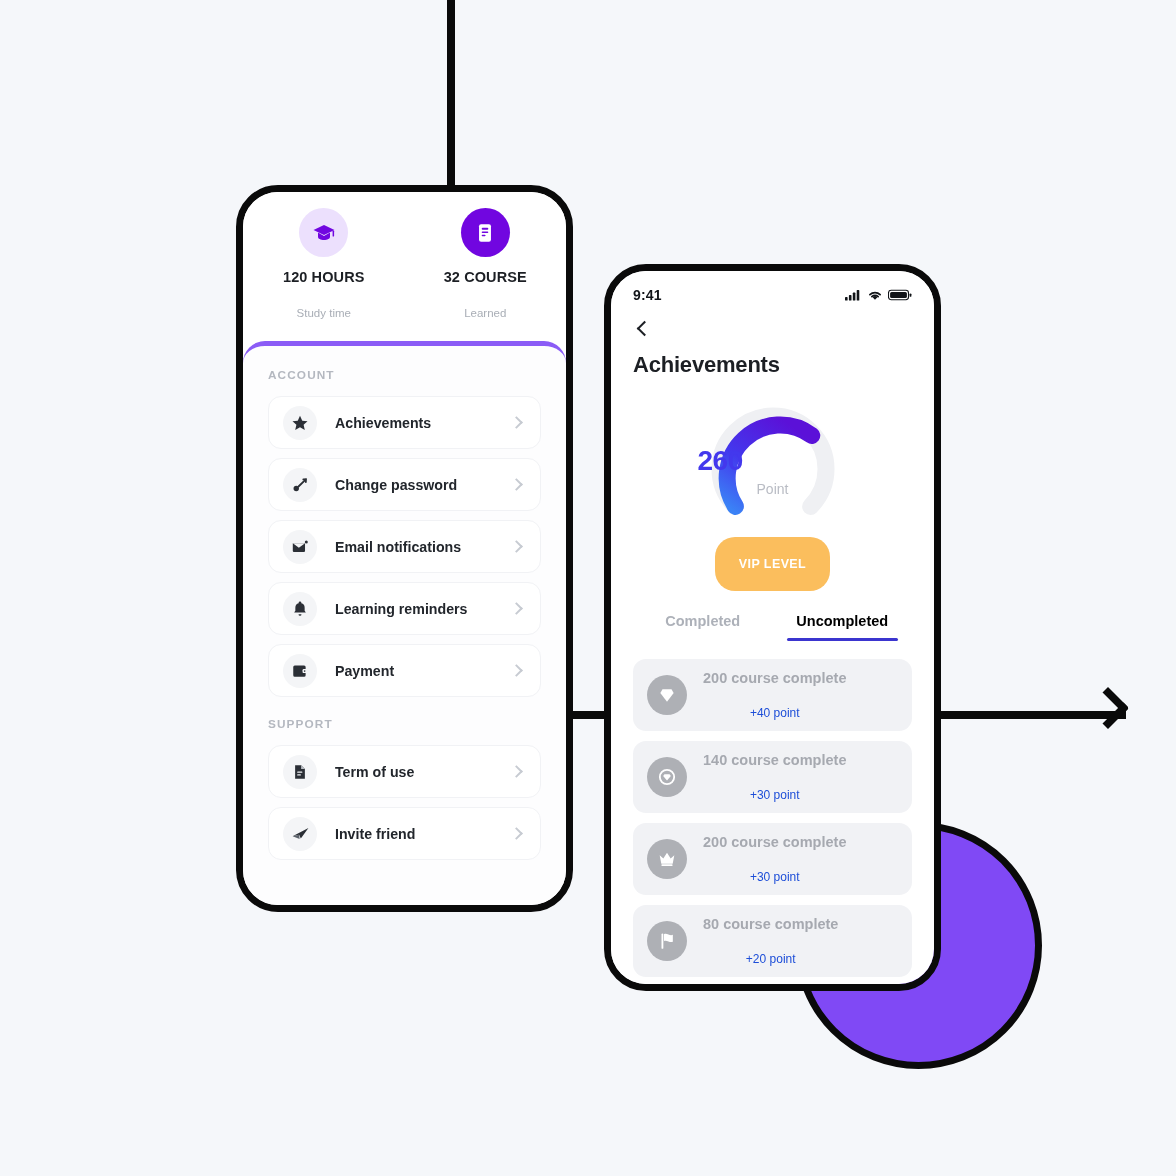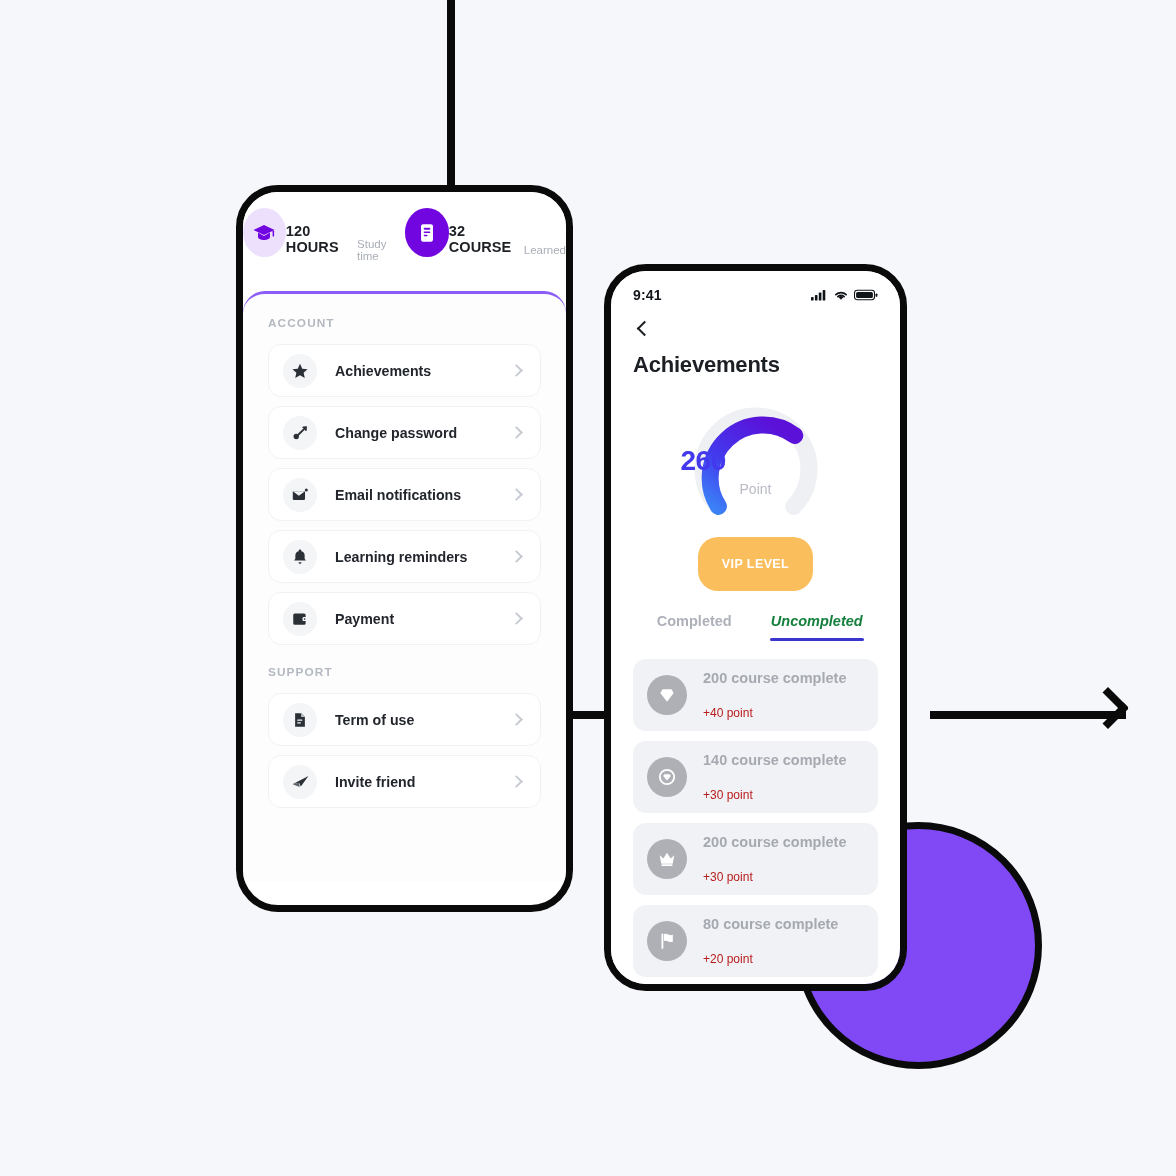--- a/index.html
+++ b/index.html
@@ -39,46 +39,46 @@
     z-index: 3;
   }
   .phone-1 {
     left: 236px; top: 185px;
     width: 337px; height: 727px;
     border-radius: 42px;
     border-top-width: 7px;
   }
   .phone-2 {
     left: 604px; top: 264px;
-    width: 303px; height: 727px;
+    width: 337px; height: 727px;
     border-radius: 42px;
     z-index: 4;
   }
 
   
   .p1-stats {
     display: flex; padding: 16px 0 22px 0; background:#fff;
   }
-  .p1-stat { flex: 1; display: flex; flex-direction: row; align-items: center; }
+  .p1-stat { flex: 1; display: flex; flex-direction: column; align-items: center; }
   .stat-badge {
     width: 49px; height: 49px; border-radius: 50%;
     display: flex; align-items: center; justify-content: center;
     margin-bottom: 12px;
   }
   .badge-lav { background: #ece0fd; }
   .badge-pur { background: #7106e0; }
   .stat-title {
     font-size: 14.5px; font-weight: bold; color: #1c1f24;
     letter-spacing: .1px;
   }
   .stat-sub { font-size: 11.5px; color: #a9aeb6; margin-top: 22px; }
 
   .p1-body {
     background: #fdfdfe;
-    border-top: 3px solid #8b5cf6;
+    border-top: 5px solid #8b5cf6;
     border-radius: 22px 22px 0 0;
     padding: 22px 25px 0 25px;
     height: calc(100% - 122px);
   }
   .sec-head {
     font-size: 11.8px; font-weight: bold; color: #b4b8c0;
     letter-spacing: 1.1px; margin-bottom: 14px;
   }
   .menu-row {
     display: flex; align-items: center;
@@ -144,41 +144,41 @@
     font-family: "Liberation Sans", sans-serif;
     font-size: 12.5px; font-weight: bold; letter-spacing: .4px;
   }
   .tabs { display: flex; margin-top: 22px; }
   .tab {
     flex: 1; text-align: center; padding-bottom: 12px;
     font-size: 14.5px; font-weight: bold;
     color: #adb1b9;
     position: relative;
   }
-  .tab.active { color: #15803d; font-style: italic; }
+  .tab.active { color: #000000; }
   .tab.active::after {
     content:""; position: absolute; left: 14px; right: 14px; bottom: 0;
     height: 3.5px; background: #3b35cf; border-radius: 2px;
   }
   .ach-list { margin-top: 18px; }
   .ach-row {
     display: flex; align-items: center;
     background: #f1f2f5; border-radius: 13px;
     padding: 13px 14px; margin-bottom: 10px;
     height: 72px;
   }
   .ach-ico {
     width: 40px; height: 40px; border-radius: 50%;
     background: #aeb0b5;
     display:flex; align-items:center; justify-content:center;
     flex: 0 0 40px;
   }
-  .ach-txt { margin-left: 16px; }
+  .ach-txt { margin-left: 16px; text-align: center; }
   .ach-name { font-size: 14.5px; font-weight: bold; color: #a6a9b0; }
-  .ach-pts { font-size: 12px; color: #b91c1c; margin-top: 20px; }
+  .ach-pts { font-size: 12px; color: #1d4ed8; margin-top: 20px; }
 </style>
 </head>
 <body>
 
 <div class="stage">
 
   <div class="conn conn-vert"></div>
   <div class="conn conn-gap"></div>
   <div class="conn conn-arrow"></div>
   <div class="arrowhead"></div>

